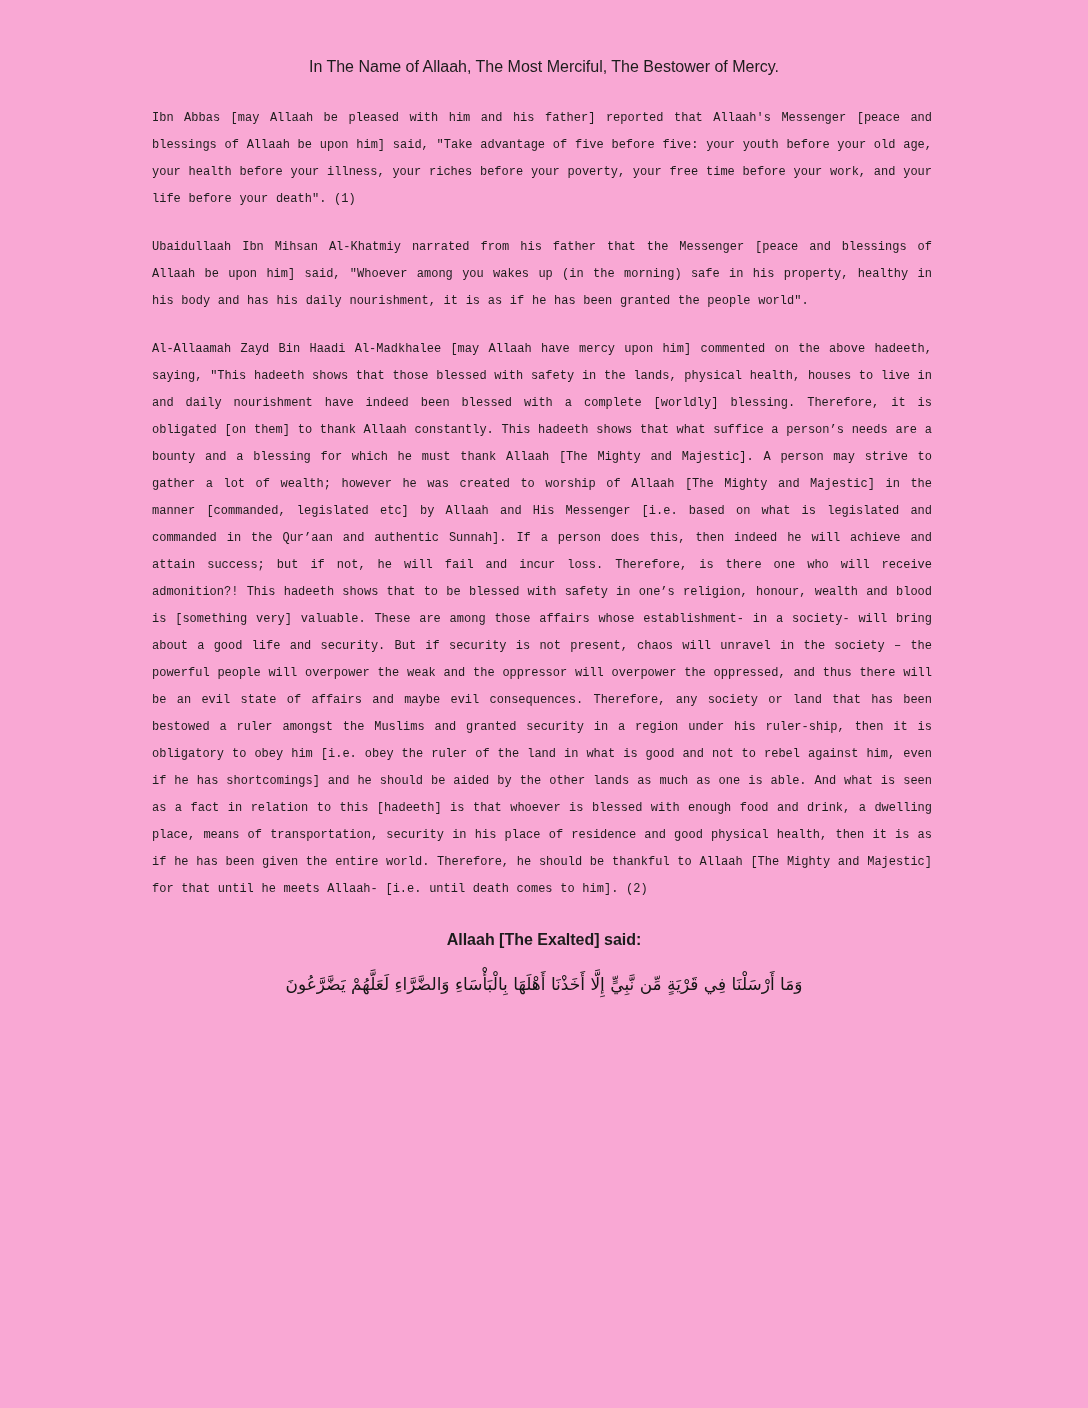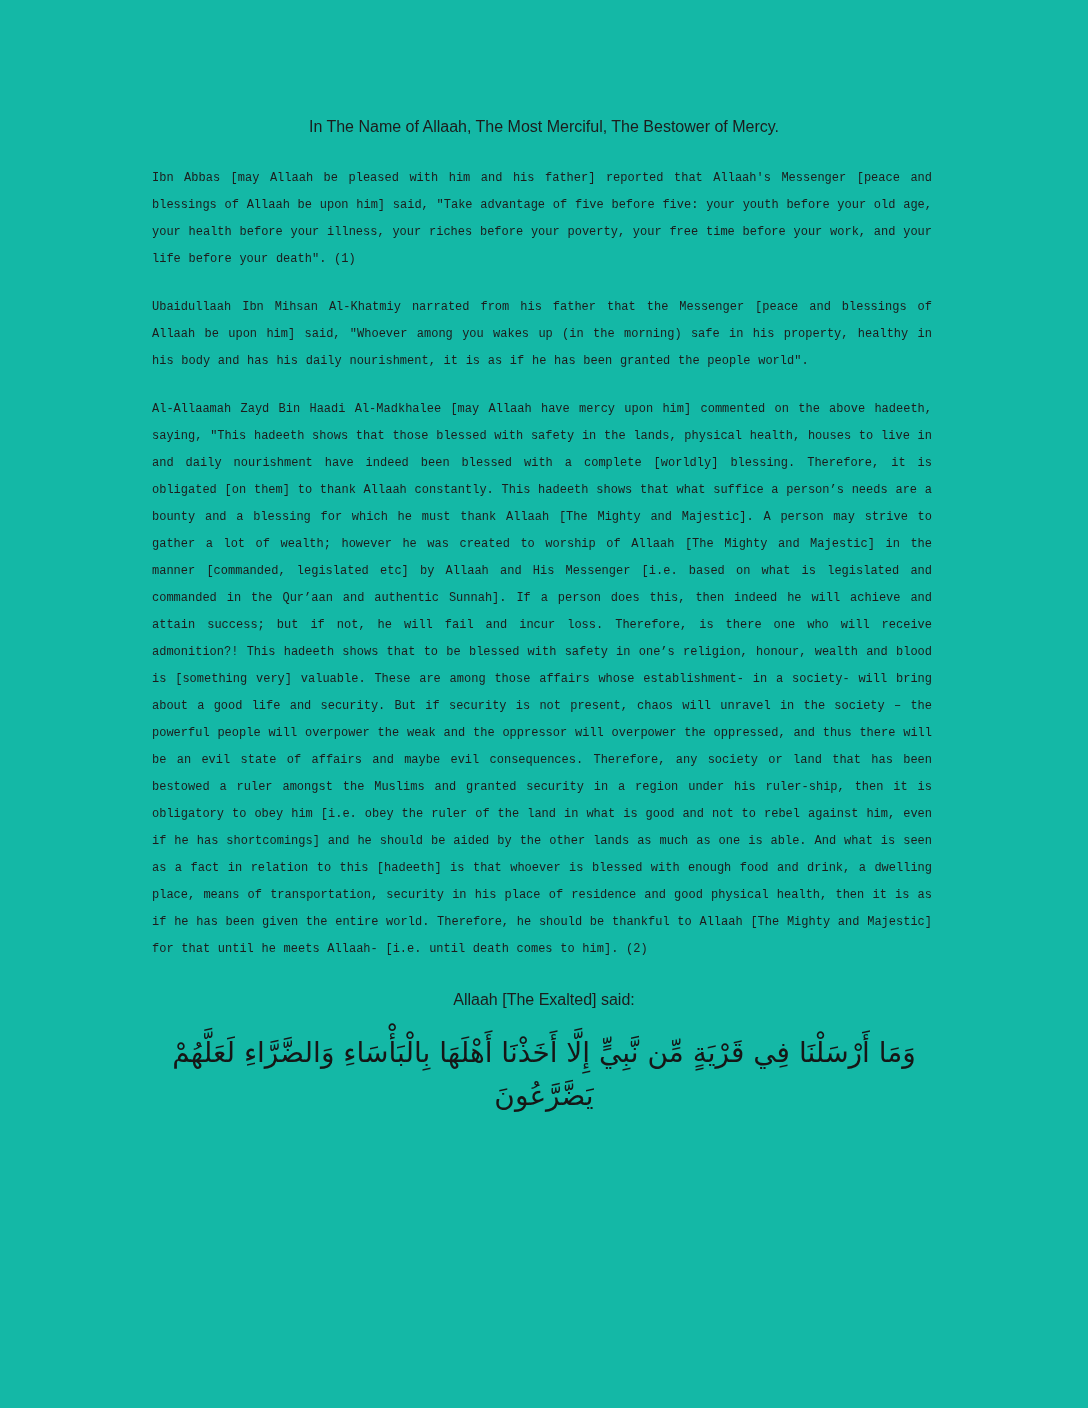--- a/index.html
+++ b/index.html
@@ -5,23 +5,23 @@
   html, body {
     margin: 0;
     padding: 0;
     background: #ffffff;
   }
   .page {
     position: relative;
     width: 1088px;
     height: 1408px;
     margin: 0 auto;
-    background: #14b8a6;
+    background: #f9a8d4;
     box-sizing: border-box;
-    padding: 116px 152px 0 152px;
+    padding: 56px 152px 0 152px;
     color: #1c1c1c;
     font-family: "Liberation Sans", sans-serif;
     overflow: hidden;
   }
   .bismillah {
     text-align: center;
     font-size: 16px;
     line-height: 22px;
     margin: 0 0 27px 0;
     font-weight: normal;
@@ -40,30 +40,31 @@
     font-weight: bold;
     line-height: 29px;
     margin: 27px 0 0 0;
     padding: 0 10px;
   }
   .quote-intro {
     text-align: center;
     font-size: 16px;
     line-height: 22px;
     margin: 26px 0 0 0;
+    font-weight: bold;
   }
   .arabic {
     direction: rtl;
     unicode-bidi: embed;
     text-align: center;
     font-family: "DejaVu Sans", sans-serif;
     color: #161616;
   }
   .verse-1 {
-    font-size: 28px;
+    font-size: 17px;
     line-height: 1.55;
     margin: 20px 0 0 0;
   }
   .verse-2 {
     font-size: 18.5px;
     line-height: 1.7;
     margin: 10px 0 0 0;
   }
 </style>
 </head>

